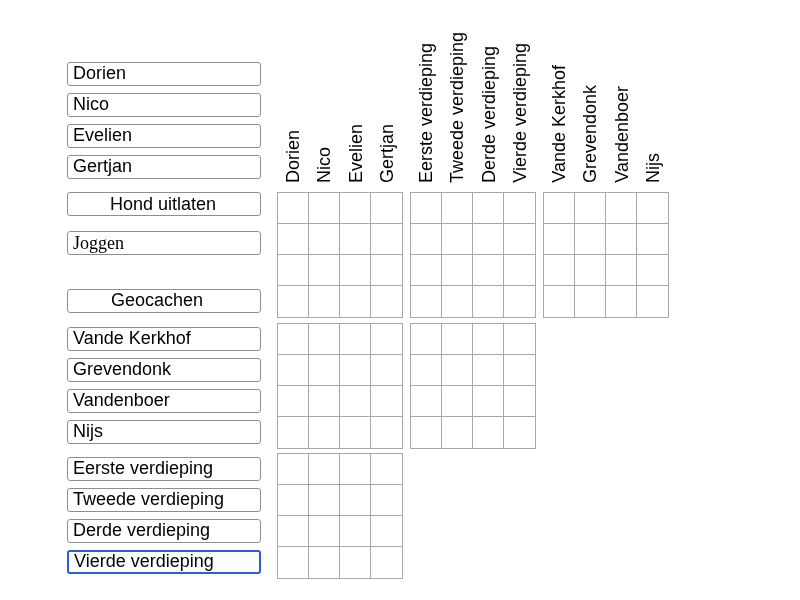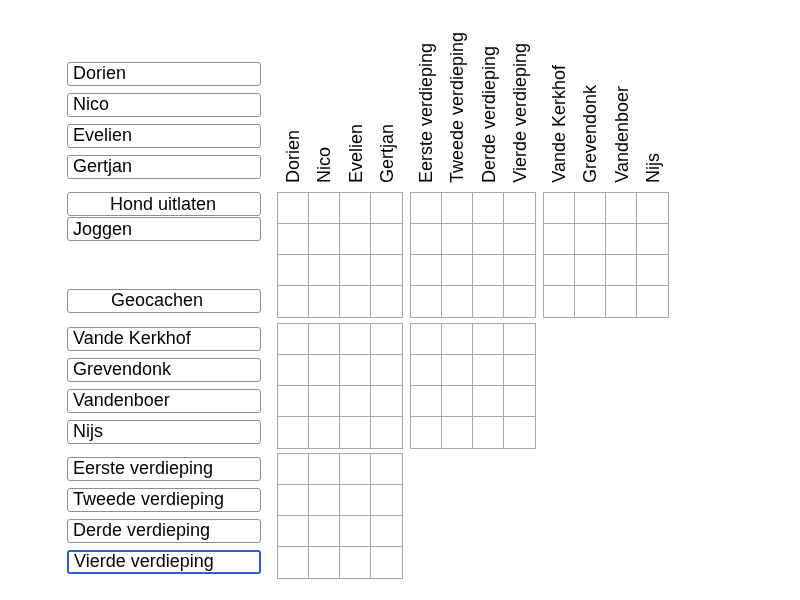--- a/index.html
+++ b/index.html
@@ -98,21 +98,21 @@
     </div>
 
 <div class="band" style="top: 58px;">
       <input class="item-input" type="text" value="Dorien" style="top: 3.5px;">
       <input class="item-input" type="text" value="Nico" style="top: 34.5px;">
       <input class="item-input" type="text" value="Evelien" style="top: 65.5px;">
       <input class="item-input" type="text" value="Gertjan" style="top: 96.5px;">
     </div>
     <div class="band" style="top: 192px;">
       <input class="item-input" type="text" value="Hond uitlaten" style="top: 0; padding-left: 42px;">
-      <input class="item-input" type="text" value="Joggen" style="top: 25px;">
+      <input class="item-input" type="text" value="Joggen" style="top: 39px; font-family: Liberation Serif, serif;">
       <input class="item-input" type="text" value="Geocachen" style="top: 96.5px; padding-left: 43px;">
       <div class="block" style="left: 277px;">
         <div class="cell"></div>
         <div class="cell"></div>
         <div class="cell"></div>
         <div class="cell"></div>
         <div class="cell"></div>
         <div class="cell"></div>
         <div class="cell"></div>
         <div class="cell"></div>

